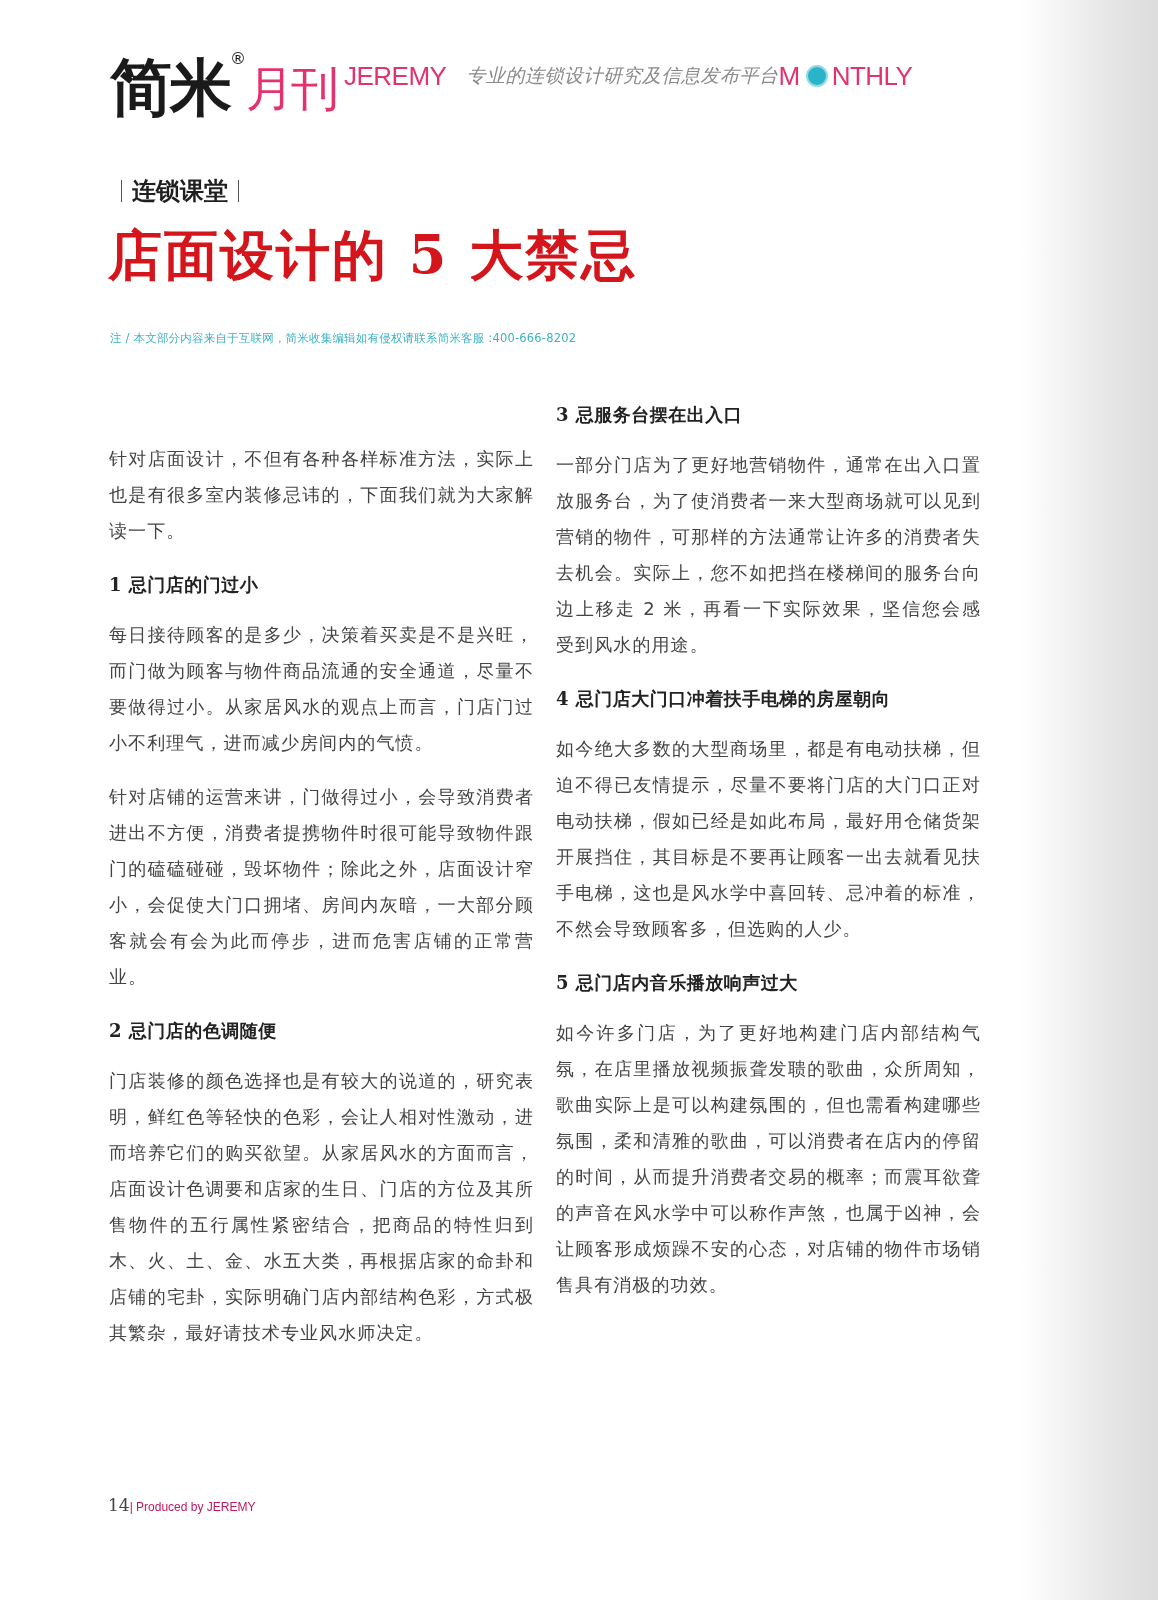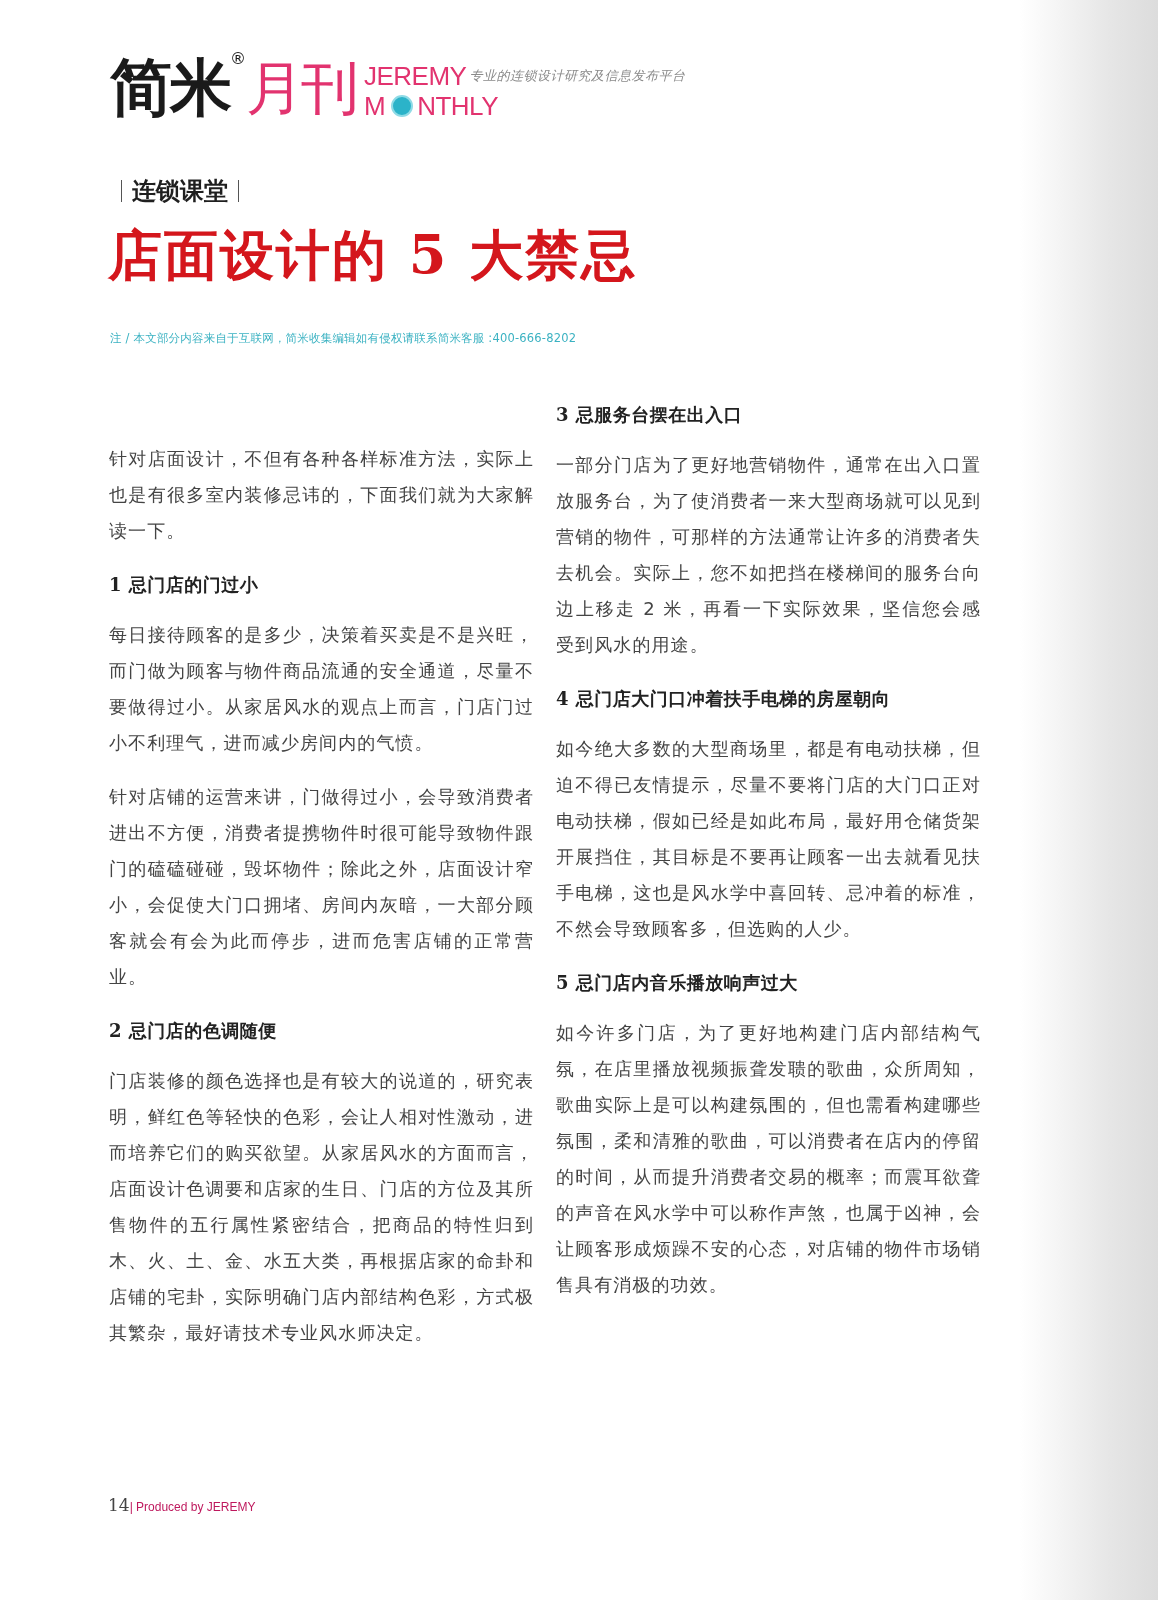--- a/index.html
+++ b/index.html
@@ -8,25 +8,25 @@
     background: linear-gradient(to right, #ffffff 0px, #ffffff 1020px, #f4f4f4 1060px, #e6e6e6 1110px, #dcdcdc 1158px);
     font-family: "DejaVu Sans", "Liberation Sans", sans-serif;
     color: #333;
   }
   .page { position: absolute; left: 0; top: 15px; width: 1158px; height: 1600px; text-decoration: underline; }
 
   
   .masthead { position: absolute; left: 110px; top: 38px; height: 80px; display: flex; align-items: flex-start; }
   .logo-cn { font-family: "DejaVu Sans", sans-serif; font-weight: bold; font-size: 62px; line-height: 70px; letter-spacing: -2px; color: #1a1a1a; position: relative; }
   .logo-reg { position: absolute; right: -14px; top: -2px; font-size: 16px; line-height: 16px; color: #1a1a1a; font-weight: normal; }
-  .logo-monthly { font-family: "DejaVu Sans", sans-serif; font-size: 58px; line-height: 70px; color: #e2336f; margin-left: 16px; letter-spacing: -3px; }
-  .logo-en { margin-left: 8px; display: flex; flex-direction: column; justify-content: flex-start; padding-top: 8px; }
+  .logo-monthly { font-family: "DejaVu Sans", sans-serif; font-size: 48px; line-height: 70px; color: #e2336f; margin-left: 16px; letter-spacing: -3px; }
+  .logo-en { margin-left: 8px; display: flex; flex-direction: row; justify-content: flex-start; padding-top: 8px; }
   .logo-en-row { display: flex; align-items: center; font-family: "Liberation Sans", sans-serif; font-size: 26px; line-height: 30px; color: #e2336f; letter-spacing: -0.5px; }
   .logo-dot { display: inline-block; width: 18px; height: 18px; border-radius: 50%; background: #2bb3c9; border: 2px solid #8fdbe6; margin: 0 4px 0 6px; }
-  .tagline { font-size: 13px; color: #8a8a8a; font-style: italic; margin-left: 3px; letter-spacing: 0.5px; }
+  .tagline { font-size: 19px; color: #8a8a8a; font-style: italic; margin-left: 20px; letter-spacing: 0.5px; }
 
   
   .column-tag { position: absolute; left: 110px; top: 160px; font-family: "DejaVu Serif", serif; font-weight: bold; font-size: 24px; color: #1f1f1f; display: flex; align-items: center; padding-left: 11px; }
   .tag-bar { display: inline-block; width: 1px; height: 22px; background: #555; margin: 0 10px; }
   .tag-bar.first { margin-left: 0; }
   .page-title { position: absolute; left: 108px; top: 205px; font-family: "DejaVu Serif", serif; font-weight: bold; font-size: 54px; line-height: 70px; color: #d4161c; letter-spacing: 2px; }
   .note { position: absolute; left: 110px; top: 316px; font-size: 11.5px; color: #3bb2c2; letter-spacing: 0.2px; }
 
   
   .col { position: absolute; top: 382px; width: 425px; }

